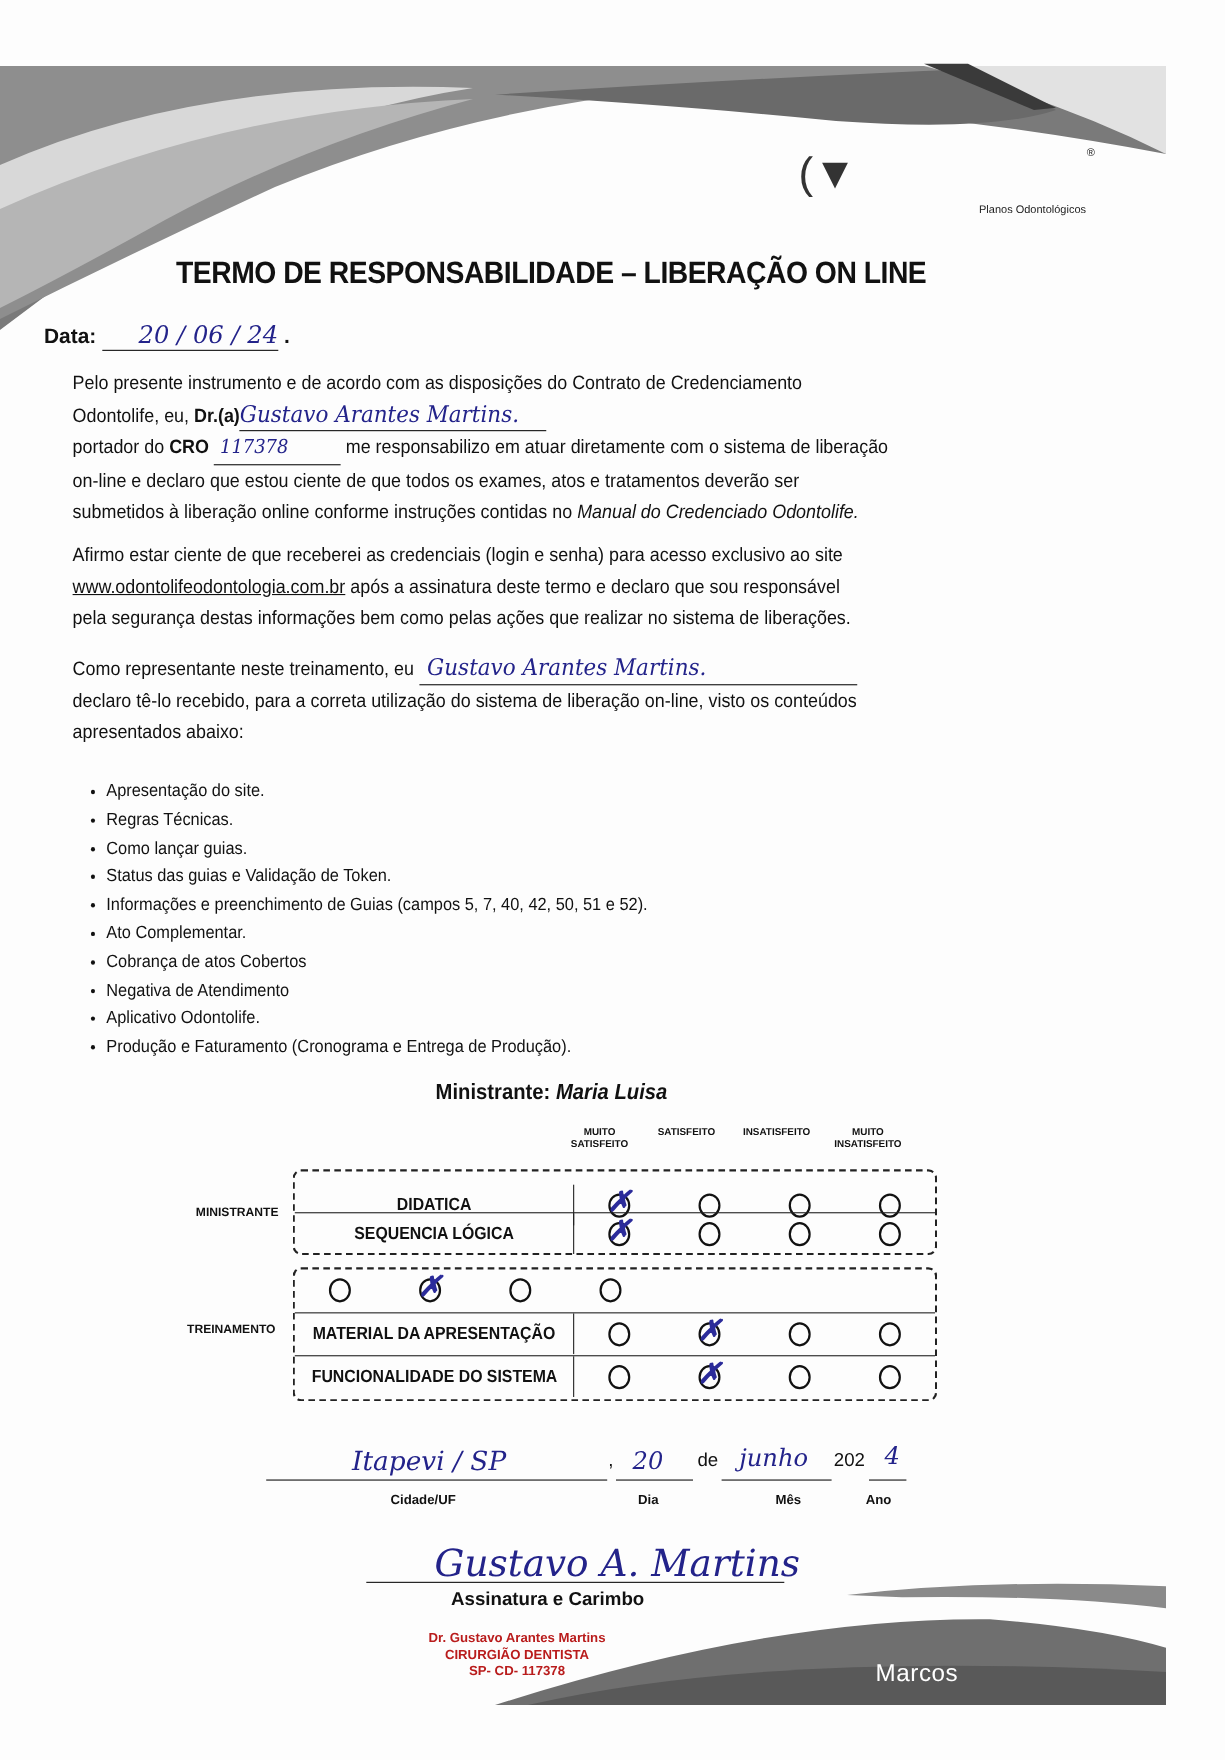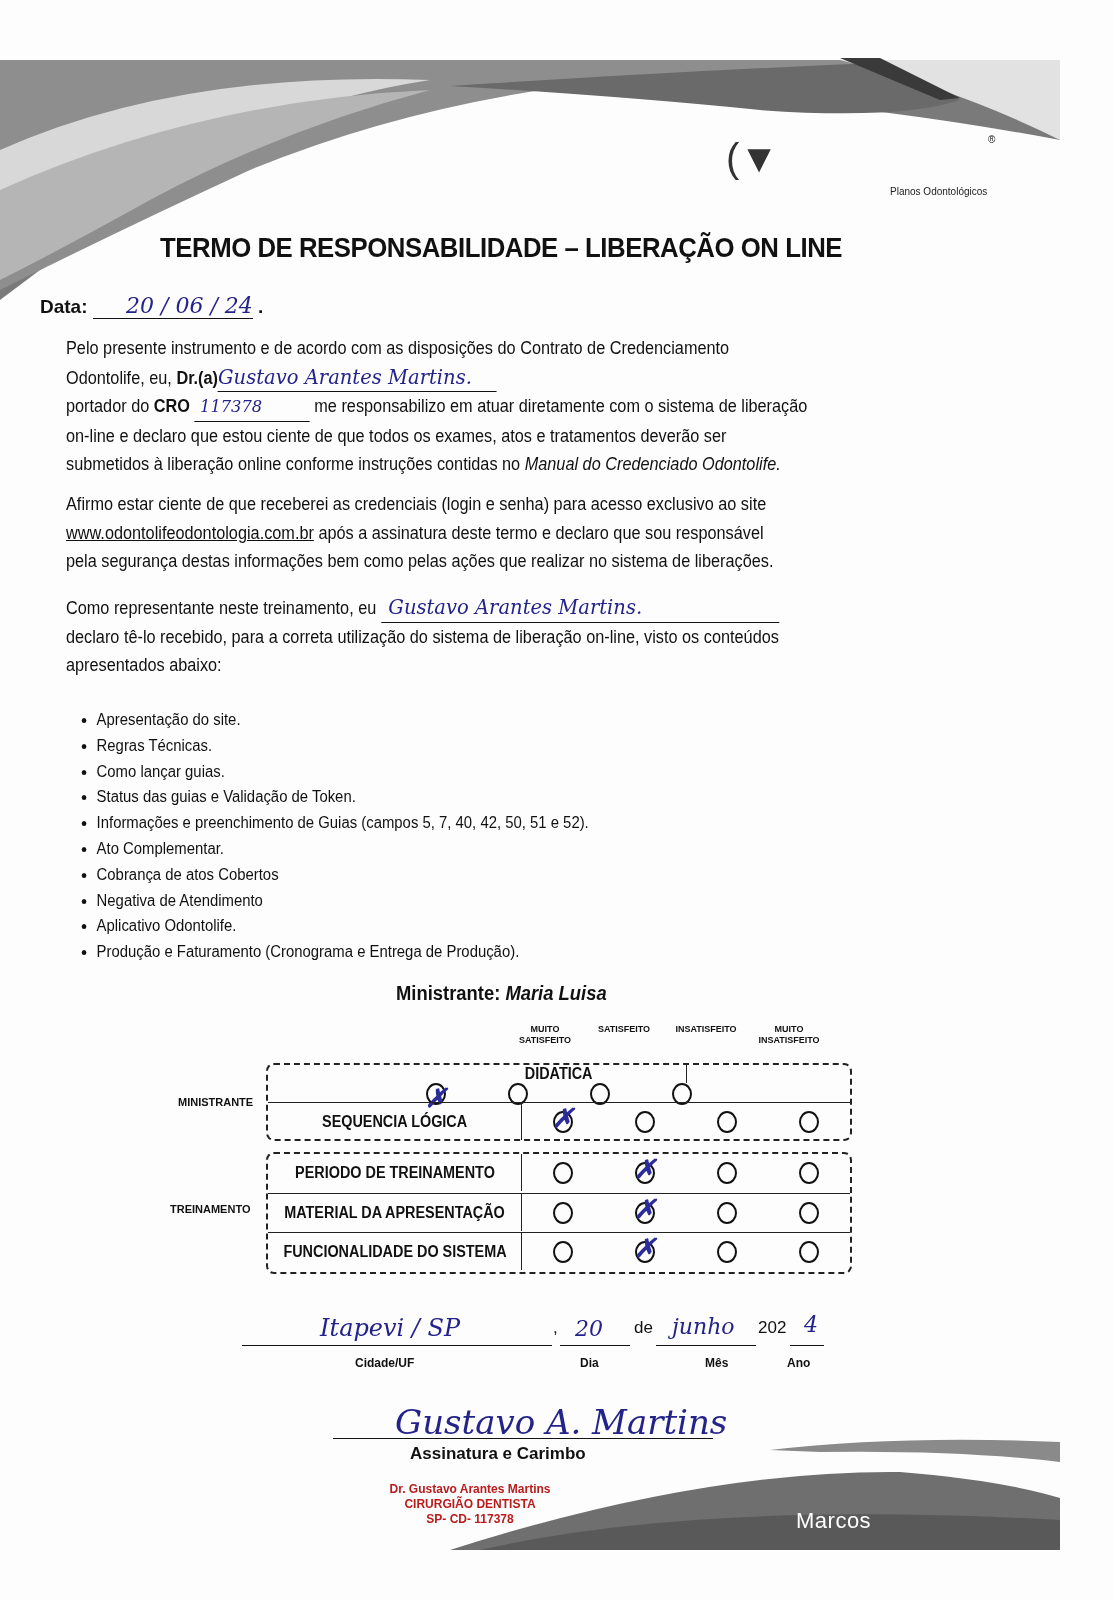--- a/index.html
+++ b/index.html
@@ -144,21 +144,21 @@
     <div></div>
     <div>INSATISFEITO</div>
   </div>
 <div class="col-head" style="left:744px;">
     <div>MUITO</div>
     <div>INSATISFEITO</div>
   </div>
 
 <div class="group-label" style="left:168px; top:1096px;">MINISTRANTE</div>
 <div class="group g1">
-  <div class="row" style="top:0;flex-direction:column;">
+  <div class="row" style="top:12px;">
     <div class="row-label">
         <span>DIDATICA</span>
       </div>
     <div class="cells">
         <div class="cell">
           <div class="circle"></div>
           <span class="mark">✗</span>
         </div>
         <div class="cell">
           <div class="circle"></div>
@@ -189,23 +189,20 @@
         <div class="cell">
           <div class="circle"></div>
         </div>
       </div>
   </div>
 </div>
 
 <div class="group-label" style="left:160px; top:1203px;">TREINAMENTO</div>
 <div class="group g2">
   <div class="row" style="top:0;">
-    <div class="row-label">
-        <span>PERIODO DE TREINAMENTO</span>
-      </div>
     <div class="cells">
         <div class="cell">
           <div class="circle"></div>
         </div>
         <div class="cell">
           <div class="circle"></div>
           <span class="mark">✗</span>
         </div>
         <div class="cell">
           <div class="circle"></div>

